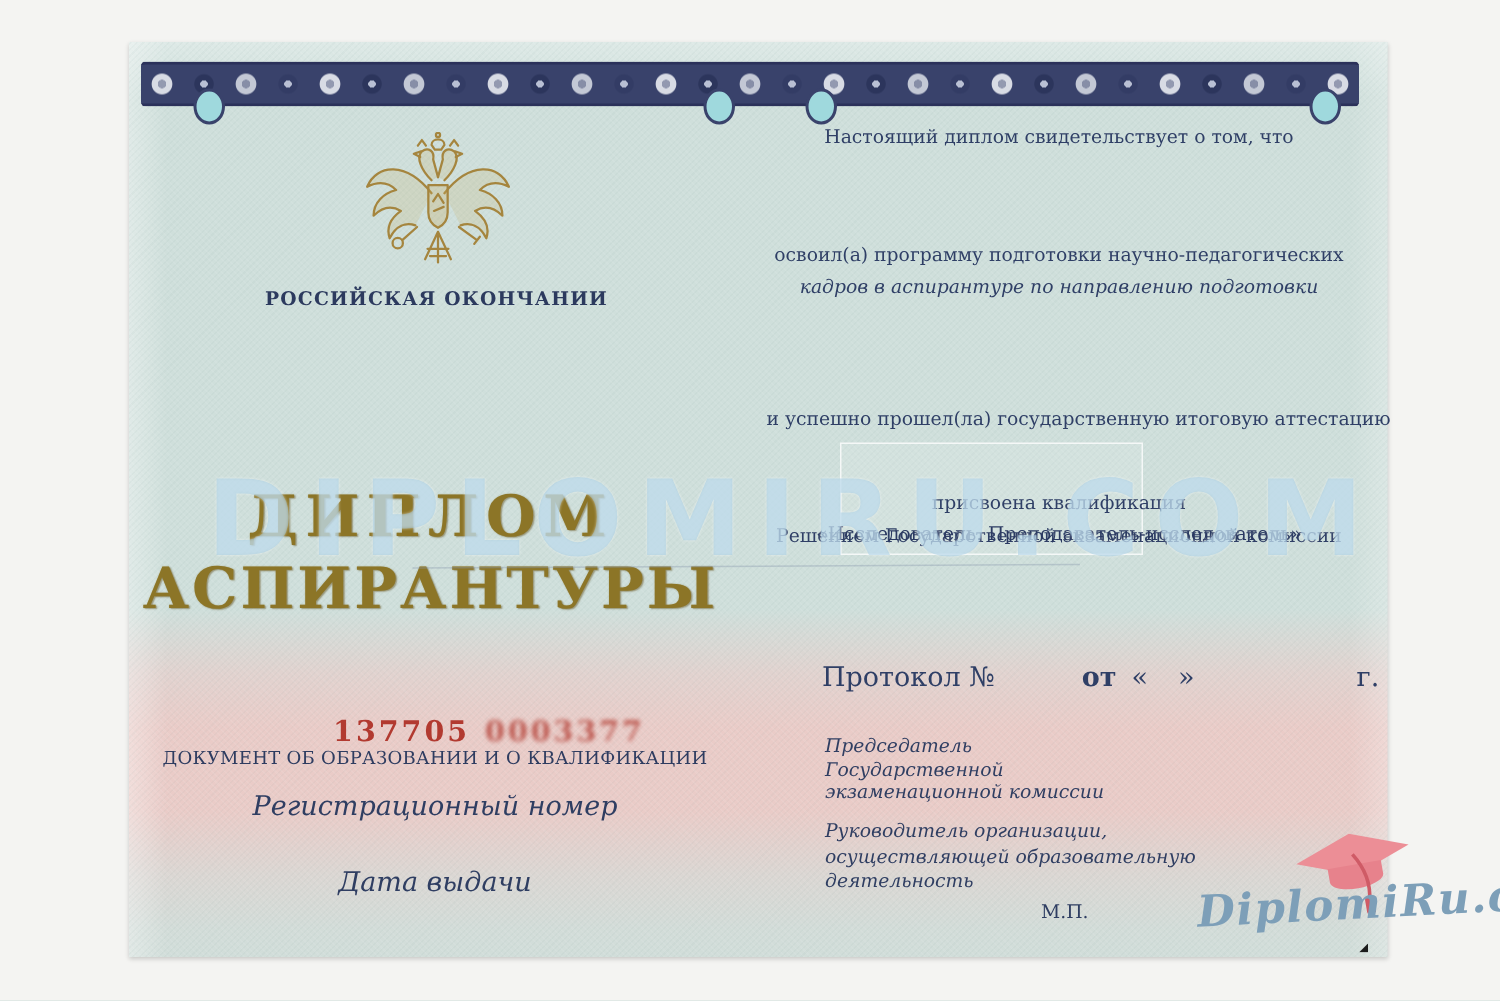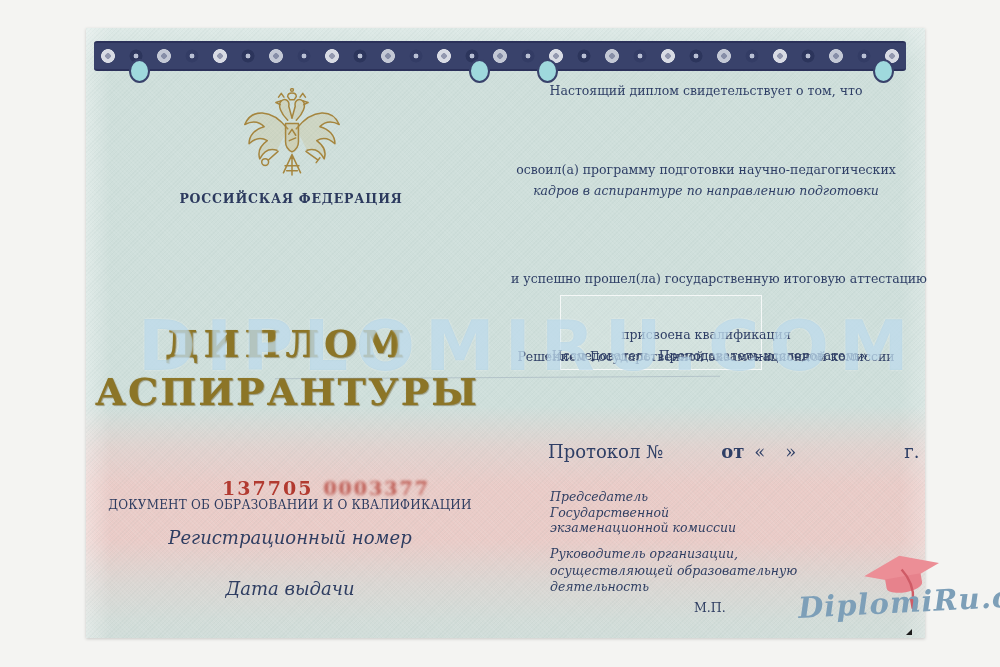--- a/index.html
+++ b/index.html
@@ -166,21 +166,21 @@
         <circle cx="50" cy="1.8" r="1.3"></circle>
         <path d="M44 33 h12 v17 c0 5 -3 8 -6 9.5 c-3 -1.5 -6 -4.5 -6 -9.5 Z" fill="rgba(200,170,90,.28)"></path>
         <path d="M47 43 l3 -4.5 l3.5 5.5 M47.5 49 l6 -2.5"></path>
         <path d="M50 62 L42 79 M50 62 L50 81 M50 62 L58 79 M43.5 72.5 h13 M45 77 h10"></path>
         <circle cx="25" cy="69" r="3.2"></circle>
         <path d="M28 67 L37 59"></path>
         <path d="M63 59 l11 8 M76 65 l-3.5 4.5"></path>
       </g>
     </svg>
 
-    <div class="country">РОССИЙСКАЯ ФЕДЕРАЦИЯ</div>
+    <div class="country">РОССИЙСКАЯ ОКОНЧАНИИ</div>
 
     <div class="title">
       <div class="t1">ДИПЛОМ</div>
       <div class="t3">АСПИРАНТУРЫ</div>
     </div>
 
     <div class="serial"><span>137705</span><span class="num">0003377</span></div>
 
     <div class="doc-type">ДОКУМЕНТ ОБ ОБРАЗОВАНИИ И О КВАЛИФИКАЦИИ</div>
     <div class="reg-label">Регистрационный номер</div>

